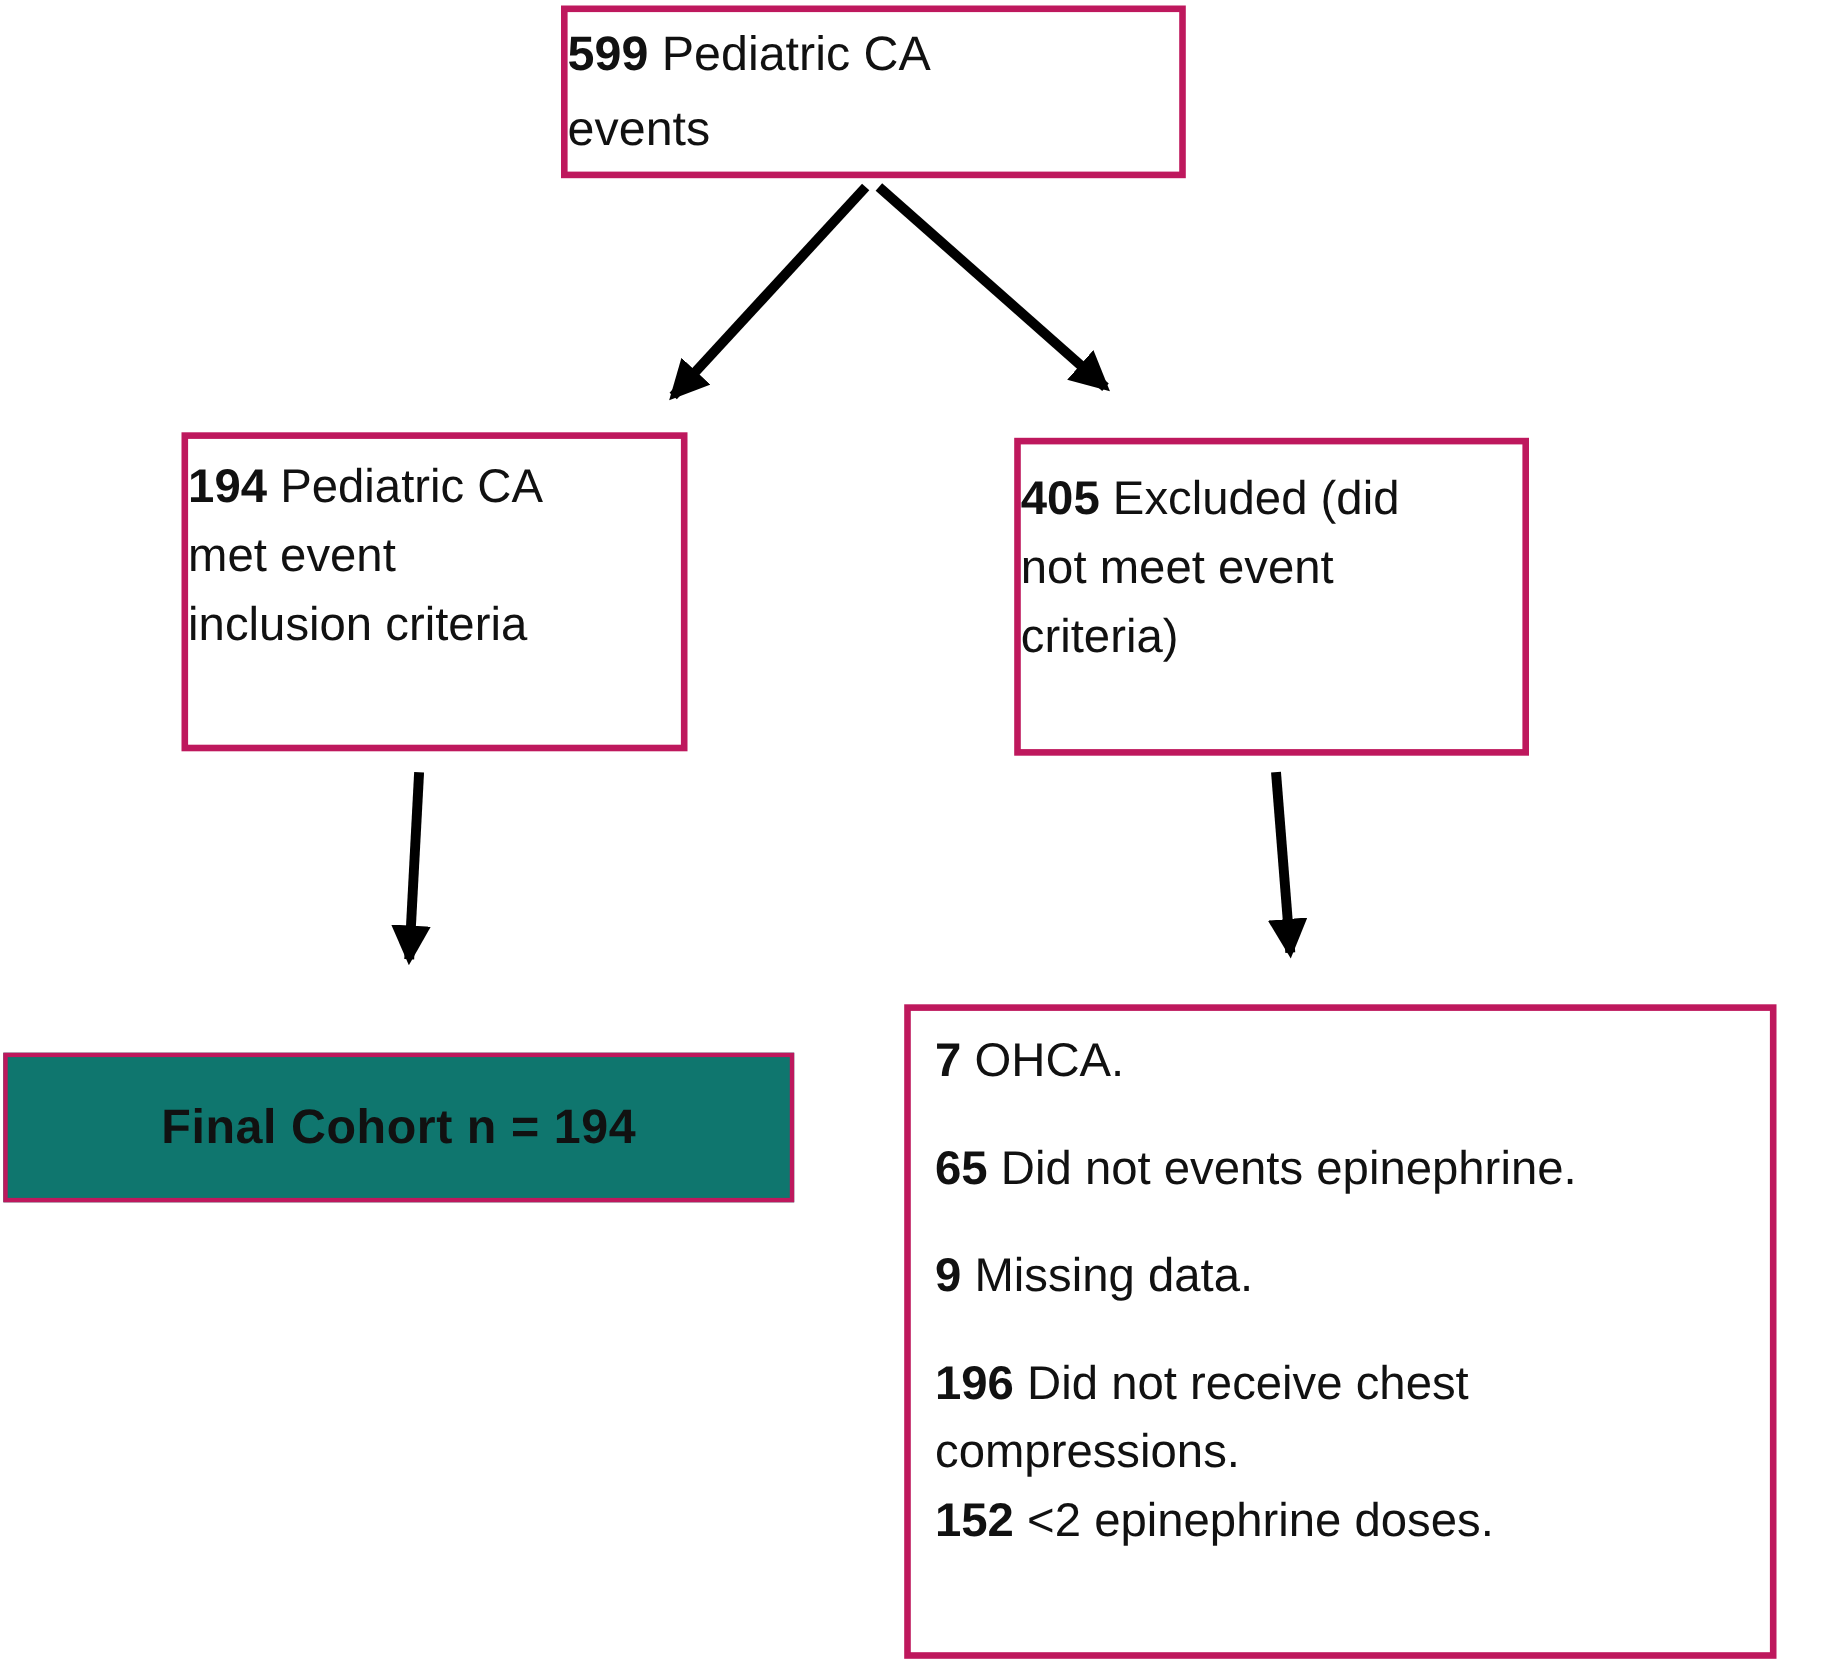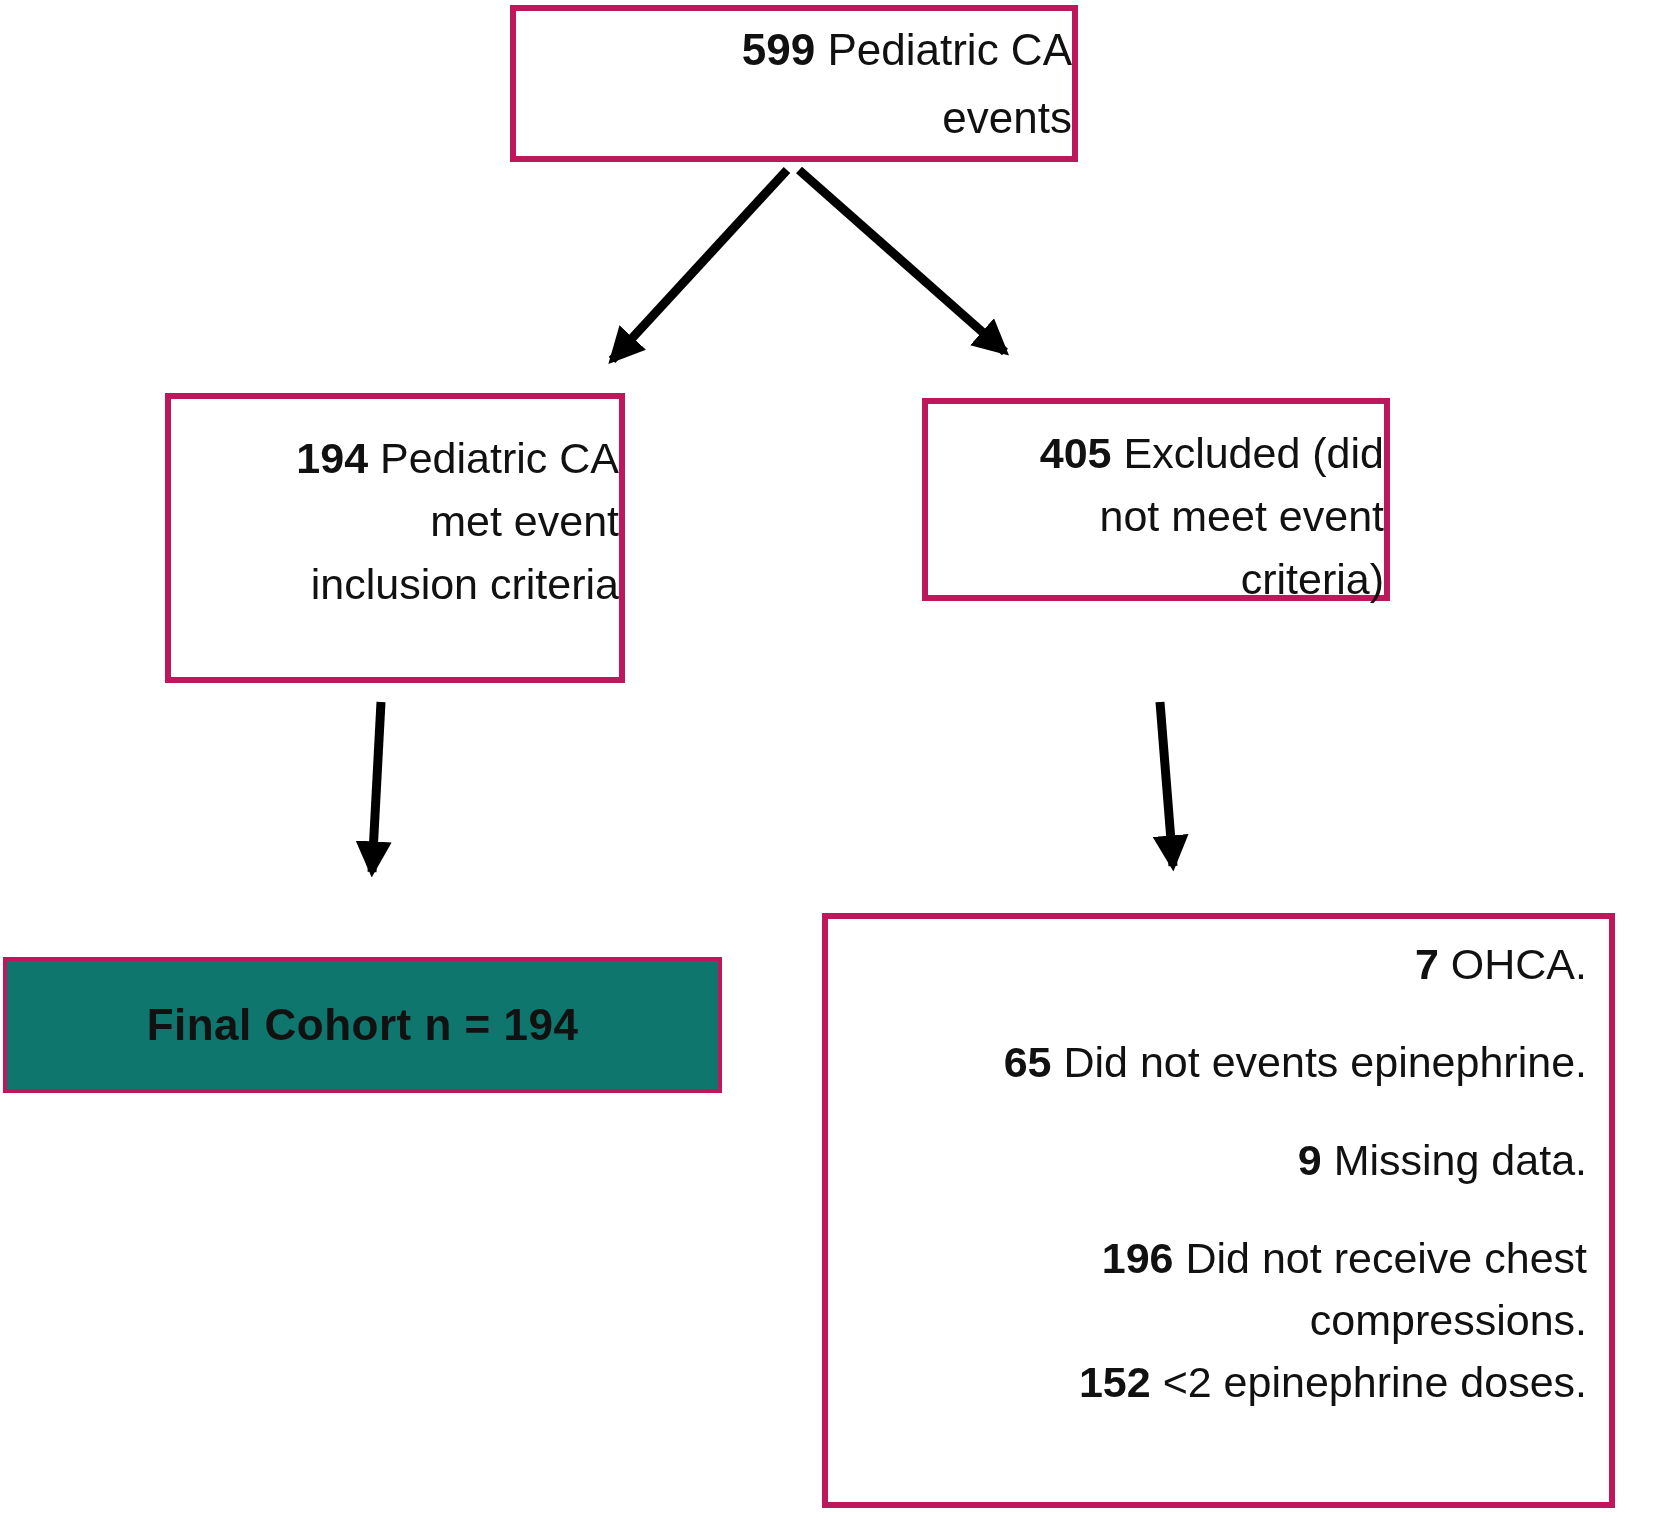--- a/index.html
+++ b/index.html
@@ -22,42 +22,42 @@
     top: 0;
     width: 1667px;
     height: 1515px;
     pointer-events: none;
   }
   .box {
     position: absolute;
     box-sizing: border-box;
     background: #ffffff;
     border: 6px solid #be185d;
-    text-align: right;
+    text-align: left;
   }
   .box-top {
     left: 510px; top: 5px;
     width: 568px; height: 157px;
     border-width: 6px;
     font-size: 44px;
     line-height: 68px;
     display: flex;
     flex-direction: column;
     justify-content: center;
   }
   .box-left {
     left: 165px; top: 393px;
     width: 460px; height: 290px;
     font-size: 43px;
     line-height: 63px;
-    padding-top: 28px;
+    padding-top: 12px;
   }
   .box-right {
     left: 922px; top: 398px;
-    width: 468px; height: 203px;
+    width: 468px; height: 289px;
     font-size: 43px;
     line-height: 63px;
     padding-top: 18px;
   }
   .box-final {
     left: 3px; top: 957px;
     width: 719px; height: 136px;
     border-width: 4px;
     background: #0f766e;
     font-size: 44px;

